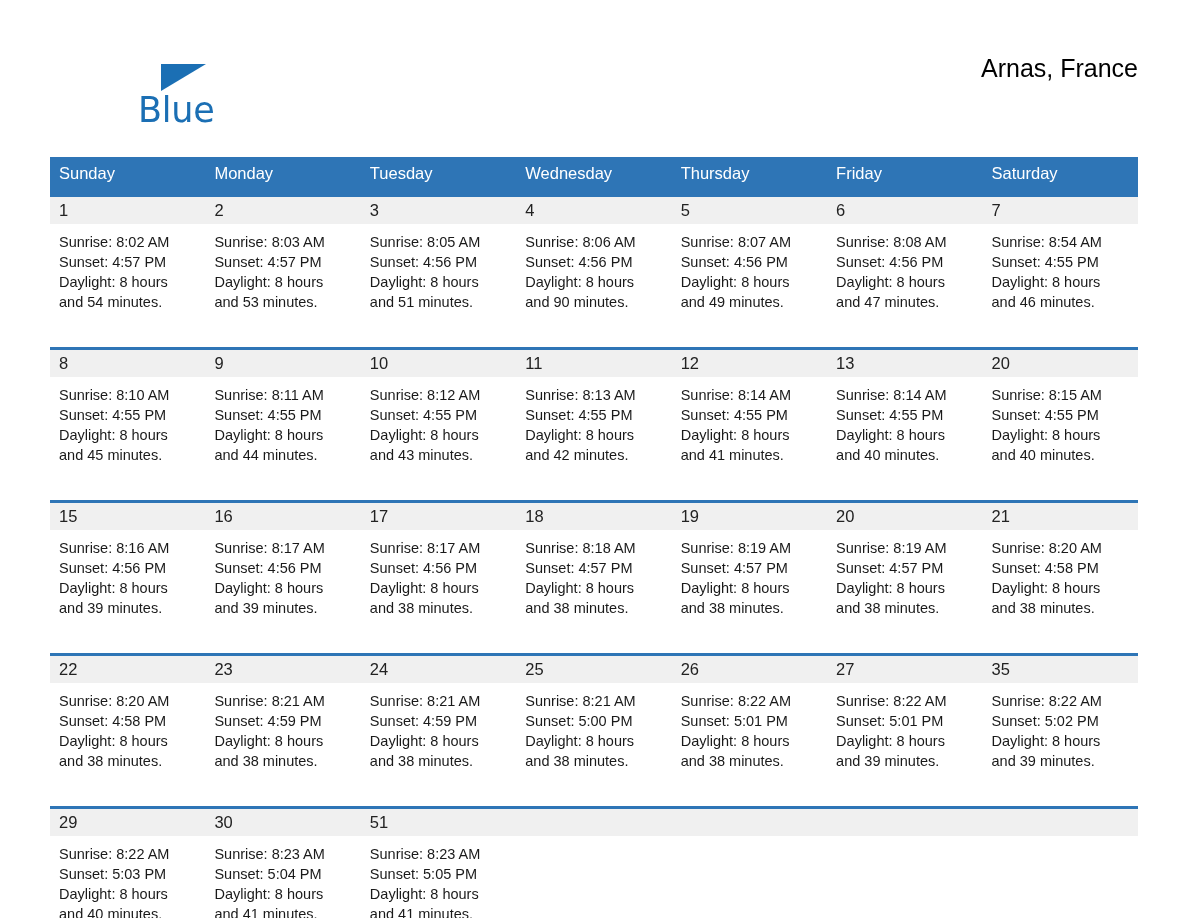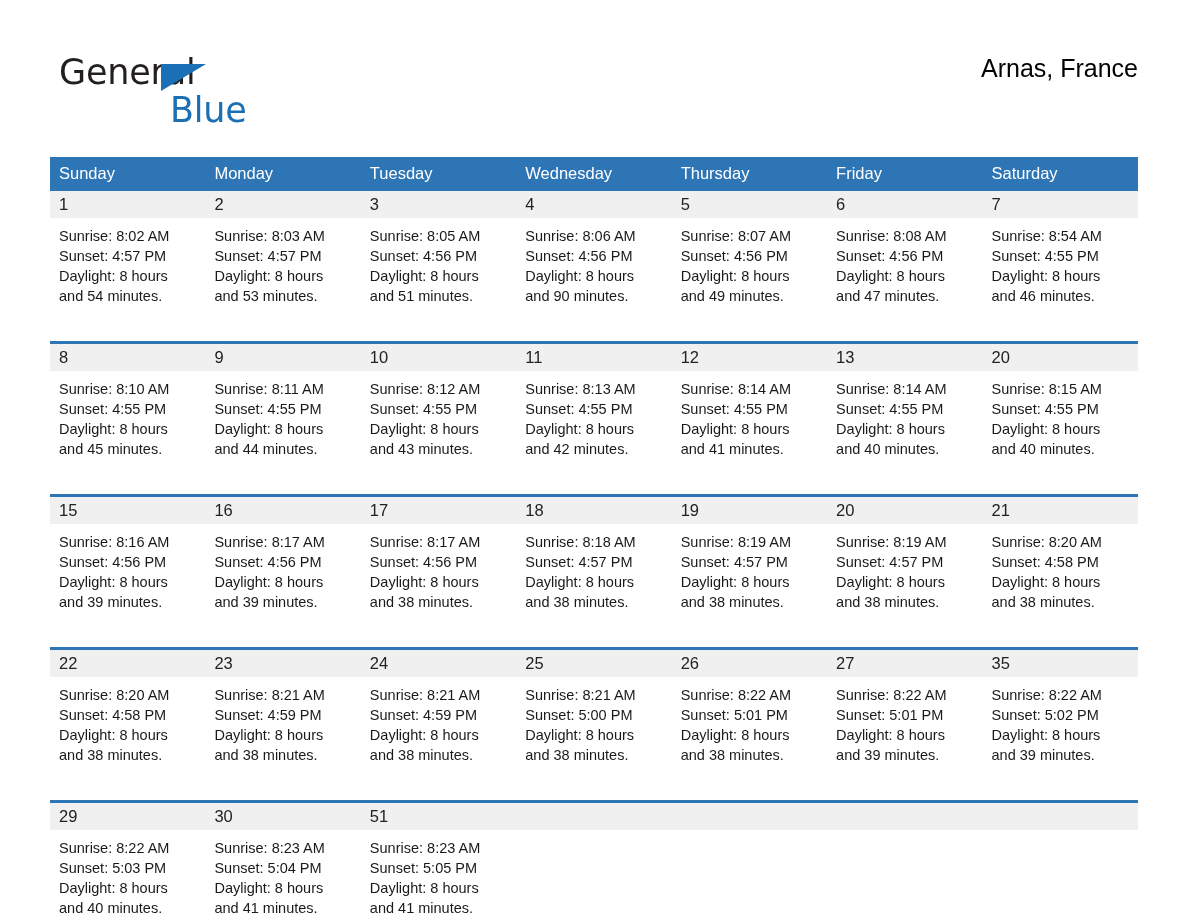--- a/index.html
+++ b/index.html
@@ -62,21 +62,20 @@
   .brand-blue {
     position: absolute;
     left: 79px;
     top: 38px;
     font-size: 35px;
     line-height: 40px;
     color: #1b6fb4;
     letter-spacing: -0.2px;
     font-family: "DejaVu Sans", sans-serif;
     font-weight: 400;
-    margin-left: 32px;
   }
 
   .title-block {
     position: absolute;
     right: 0;
     top: 0;
     text-align: right;
   }
   .month-title {
     font-size: 43px;
@@ -104,21 +103,21 @@
     border-collapse: collapse;
     table-layout: fixed;
   }
 
   .cal-head th {
     background: #2e75b6;
     color: #ffffff;
     font-size: 16.5px;
     font-weight: 400;
     text-align: left;
-    padding: 7px 0 8px 9px;
+    padding: 7px 0 14px 9px;
     height: 21px;
     border: none;
     box-sizing: border-box;
   }
 
   .week-row td {
     border-top: 3px solid #2e75b6;
     padding: 0;
     vertical-align: top;
     background: #ffffff;
@@ -166,21 +165,20 @@
   }
 </style>
 </head>
 <body>
 
 <div class="page">
 
   <div class="header">
 
     <div class="brand">
-      <span class="brand-general">General</span>
       <span class="brand-flag"></span>
       <span class="brand-blue">Blue</span>
     </div>
 
     <div class="title-block">
       <div class="location">Arnas, France</div>
     </div>
 
   </div>
 

